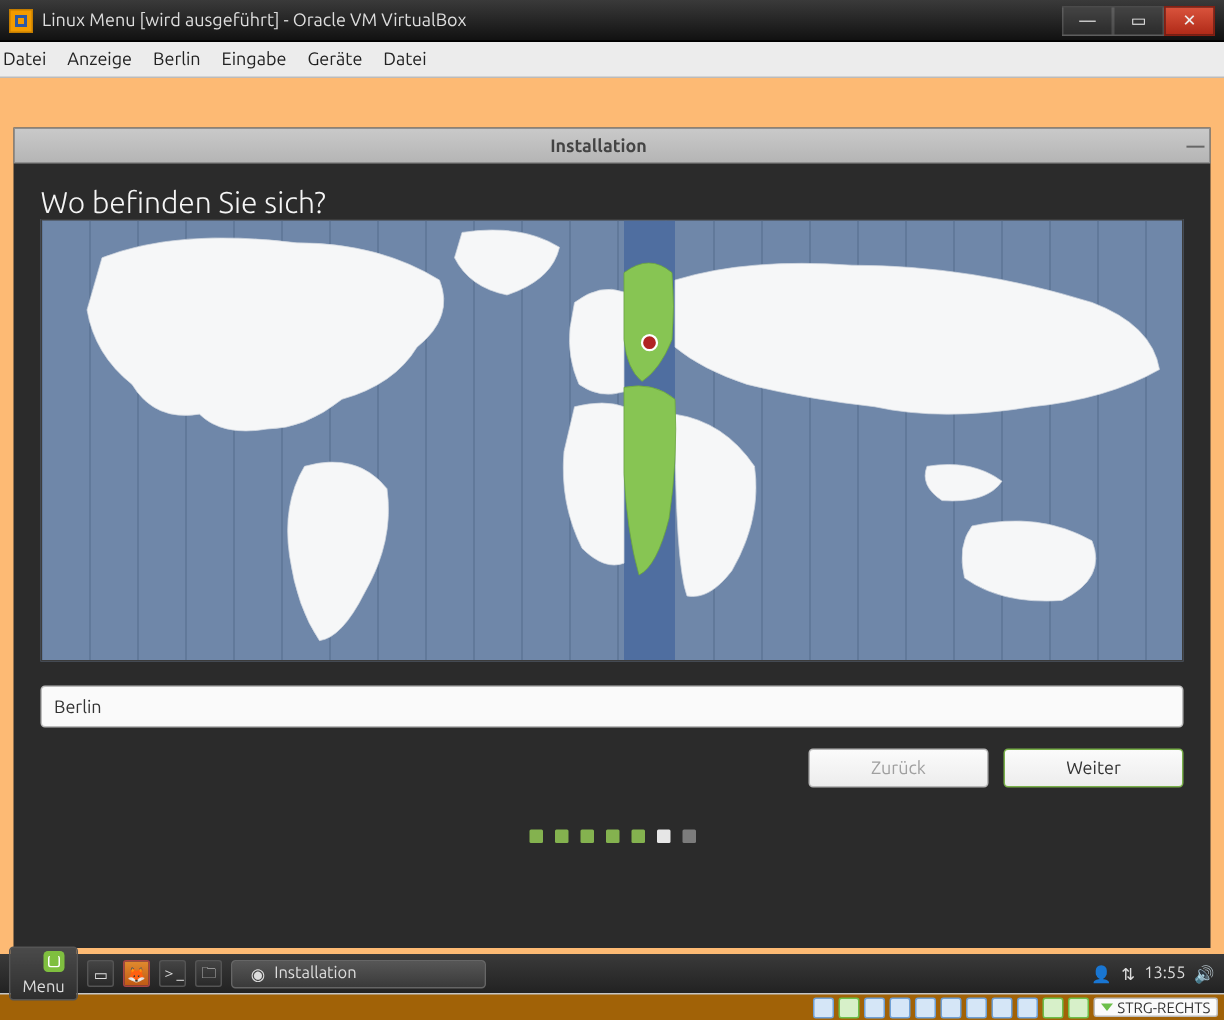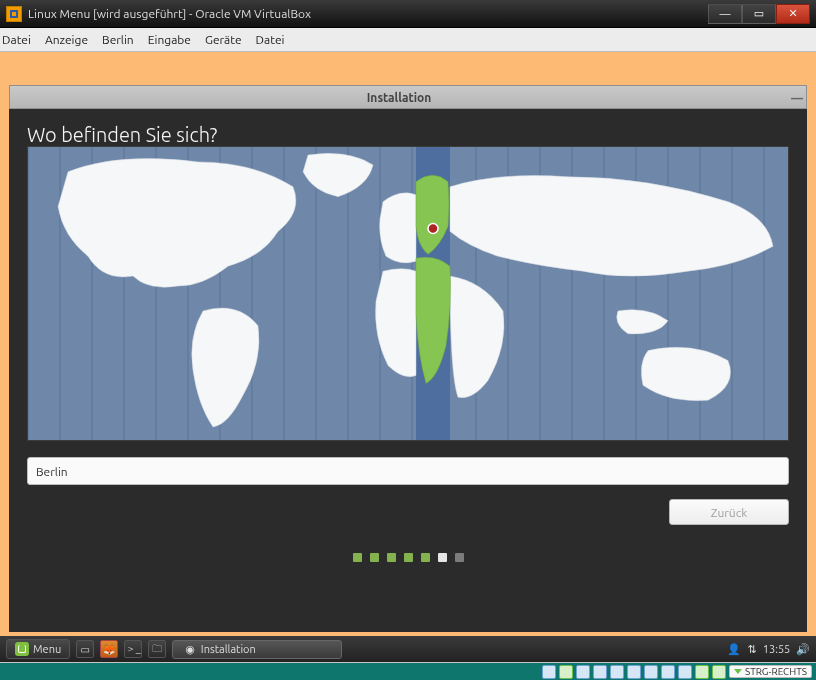--- a/index.html
+++ b/index.html
@@ -69,34 +69,34 @@
 .progress-dots span { width:9px; height:9px; border-radius:1px; background:#7c7c7c; }
 .progress-dots span.done { background:#84b24f; }
 .progress-dots span.current { background:#e6e6e6; }
 
 
 .mint-panel {
   position:absolute; left:0; right:0; bottom:0; height:26px;
   background:linear-gradient(#3a3a3a,#222); display:flex; align-items:center;
   padding:0 6px; gap:6px; color:#ddd; font-size:11px;
 }
-.menu-btn { display:flex; align-items:center; gap:4px; padding:2px 8px;
-  background:linear-gradient(#4a4a4a,#2e2e2e); border:1px solid #555; border-radius:3px; }
+.menu-btn { display:flex; align-items:flex-end; gap:4px; padding:2px 8px;
+  background:linear-gradient(#4a4a4a,#2e2e2e); border:1px solid #555; border-radius:3px;flex-direction:column; }
 .mint-logo{width:14px;height:14px;border-radius:3px;background:#7fbf3f;position:relative;}
 .mint-logo::after{content:"";position:absolute;inset:3px;border:1.5px solid #fff;border-radius:2px;border-top:none;}
 .panel-icon{ width:18px; height:18px; display:flex; align-items:center; justify-content:center;
   background:linear-gradient(#444,#2a2a2a); border:1px solid #555; border-radius:2px; font-size:10px;}
 .taskbar-item { display:flex; align-items:center; gap:6px; padding:2px 12px;
   background:linear-gradient(#565656,#3a3a3a); border:1px solid #666; border-radius:3px; min-width:170px;}
 .spacer{flex:1;}
 .clock{font-weight:normal;}
 
 
 .vbox-status {
-  height:18px; background:#0f766e; border-top:1px solid #c6c6c6;
+  height:18px; background:#a16207; border-top:1px solid #c6c6c6;
   display:flex; align-items:center; justify-content:flex-end; gap:3px;
   padding:0 4px; font-size:10px; color:#333;
 }
 .stat-ico{width:14px;height:14px;border:1px solid #6fa0d6;border-radius:2px;background:#d5e6f7;}
 .stat-ico.g{border-color:#6cbf4b;background:#d7f0c9;}
 .host-key{border:1px solid #bbb;background:#fafafa;padding:0 4px;border-radius:2px;display:flex;align-items:center;gap:3px;}
 .arrow-down{width:0;height:0;border-left:4px solid transparent;border-right:4px solid transparent;border-top:5px solid #6cbf4b;}
 </style>
 </head>
 <body>
@@ -190,20 +190,21 @@
           </g>
 
           <circle cx="405" cy="82" r="5" fill="#b02323" stroke="#ffffff" stroke-width="1.5"></circle>
         </svg>
       </div>
 
       <input class="location-input" type="text" value="Berlin" style="">
 
       <div class="nav-buttons">
         <button disabled="">Zurück</button>
+        <button class="primary">Weiter</button>
       </div>
 
       <div class="progress-dots">
         <span class="done"></span>
         <span class="done"></span>
         <span class="done"></span>
         <span class="done"></span>
         <span class="done"></span>
         <span class="current"></span>
         <span></span>

